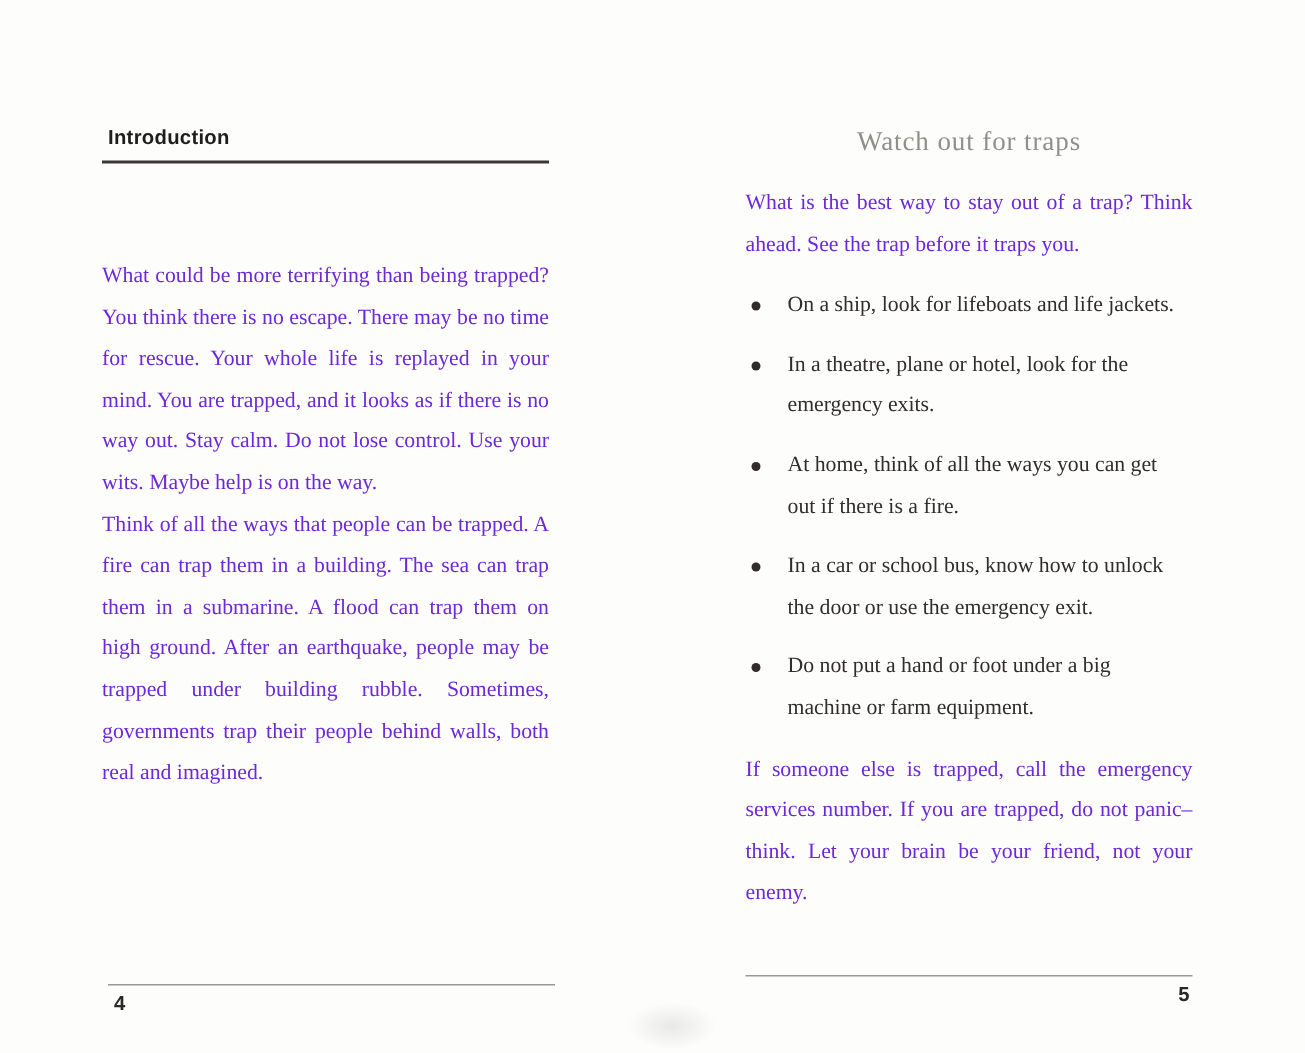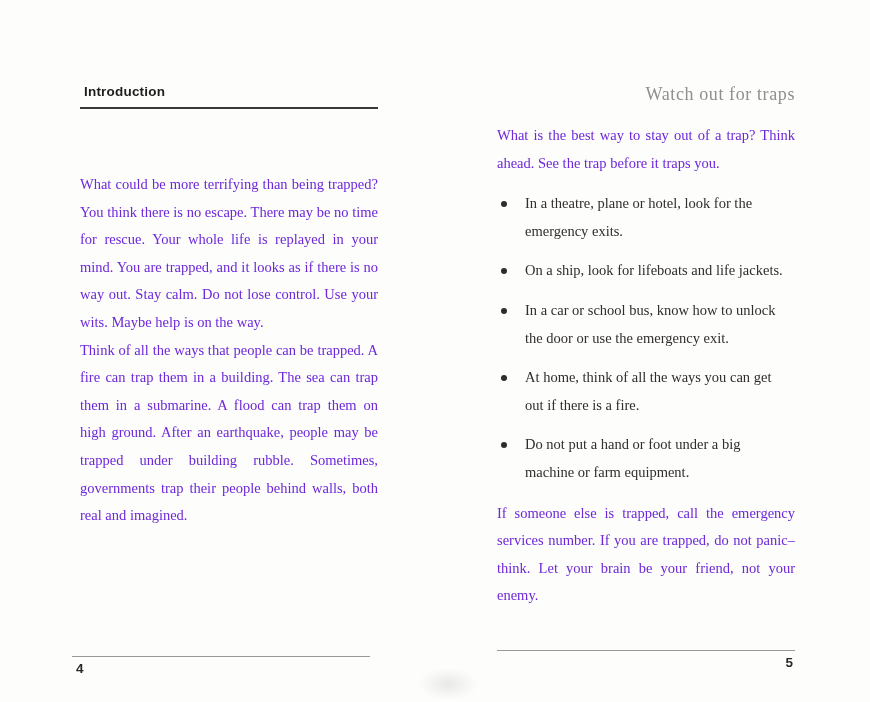--- a/index.html
+++ b/index.html
@@ -10,21 +10,21 @@
     font-family: "Liberation Serif", serif;
     color: #2f2c2a;
     overflow: hidden;
   }
 
   .page-col {
     position: absolute;
     top: 84px;
     width: 298px;
   }
-  #left-page  { left: 80px;  }
+  #left-page  { left: 68px;  }
   #right-page { left: 497px; }
 
   
   .section-heading {
     font-family: "Liberation Sans", sans-serif;
     font-weight: bold;
     font-size: 13.5px;
     color: #1f1e1d;
     letter-spacing: 0.2px;
     padding-left: 4px;
@@ -37,21 +37,21 @@
     line-height: 27.6px;
     text-align: justify;
     color: #6d28d9;
   }
   #left-page .body-para.first { margin-top: 62px; }
   #left-page .body-para + .body-para { }
 
   
   .chapter-heading {
     font-size: 18px;
-    text-align: right;
+    text-align: center;
     color: #918f8b;
     letter-spacing: 0.6px;
     font-weight: normal;
     font-family: "Liberation Serif", serif;
   }
 
   #right-page .intro-para { margin-top: 17px; }
 
   .bullet-list {
     list-style: none;
@@ -120,36 +120,36 @@
 </section>
 
 <section class="page-col" id="right-page">
   <h2 class="chapter-heading">Watch out for traps</h2>
 
   <p class="body-para intro-para">What is the best way to stay out of a trap? Think ahead. See the trap before it traps you.</p>
 
   <ul class="bullet-list">
     <li class="bullet-item">
       <span class="bullet-dot"></span>
+      <span class="bullet-text">On a ship, look for lifeboats and life jackets.</span>
+    </li>
+    <li class="bullet-item">
+      <span class="bullet-dot"></span>
       <span class="bullet-text">In a theatre, plane or hotel, look for the
 emergency exits.</span>
     </li>
     <li class="bullet-item">
       <span class="bullet-dot"></span>
-      <span class="bullet-text">On a ship, look for lifeboats and life jackets.</span>
+      <span class="bullet-text">At home, think of all the ways you can get
+out if there is a fire.</span>
     </li>
     <li class="bullet-item">
       <span class="bullet-dot"></span>
       <span class="bullet-text">In a car or school bus, know how to unlock
 the door or use the emergency exit.</span>
-    </li>
-    <li class="bullet-item">
-      <span class="bullet-dot"></span>
-      <span class="bullet-text">At home, think of all the ways you can get
-out if there is a fire.</span>
     </li>
     <li class="bullet-item">
       <span class="bullet-dot"></span>
       <span class="bullet-text">Do not put a hand or foot under a big
 machine or farm equipment.</span>
     </li>
   </ul>
 
   <p class="body-para outro-para">If someone else is trapped, call the emergency services number. If you are trapped, do not panic–think. Let your brain be your friend, not your enemy.</p>
 </section>

